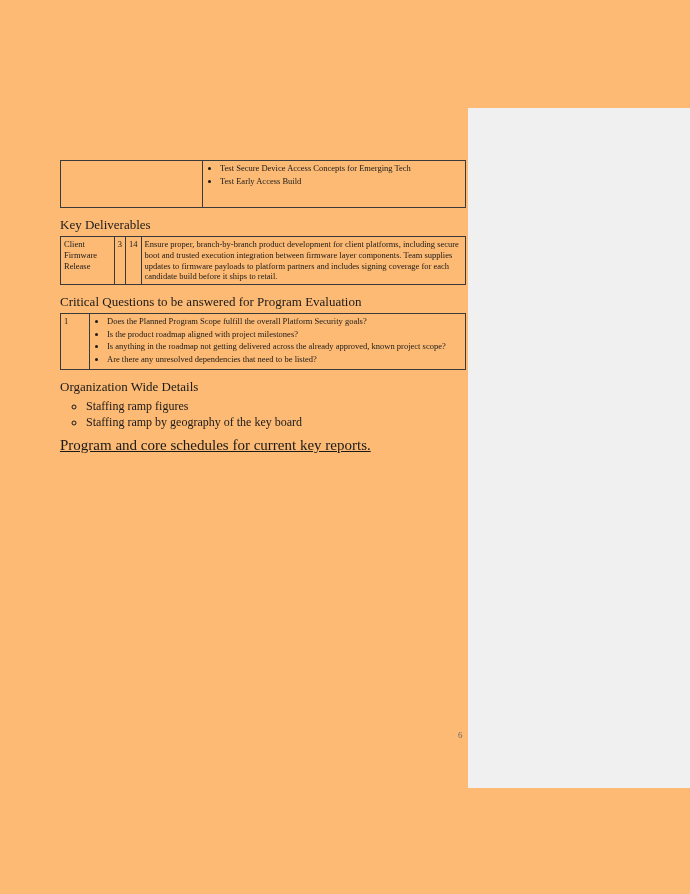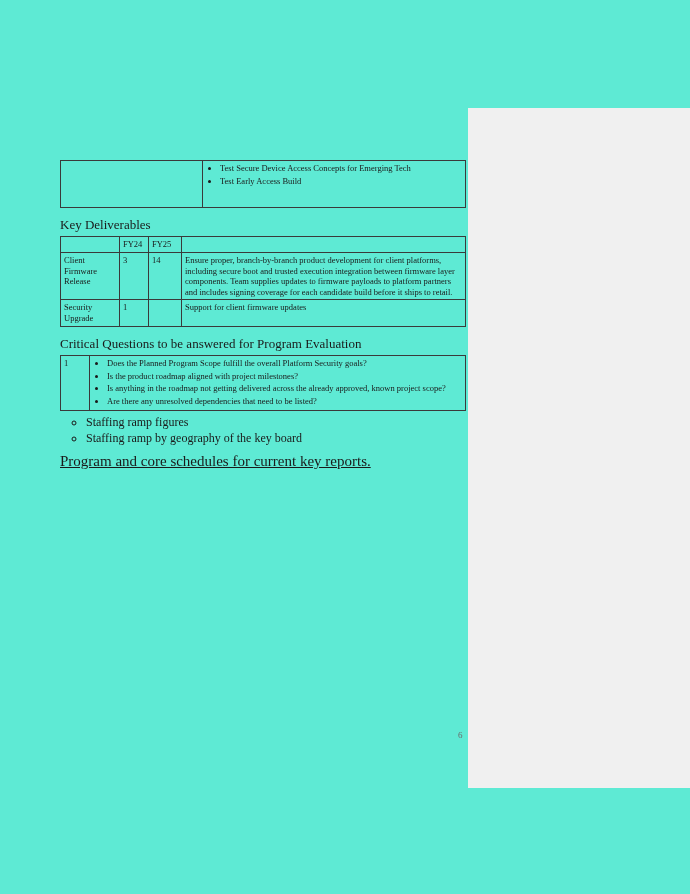--- a/index.html
+++ b/index.html
@@ -13,21 +13,21 @@
     font-family: "Liberation Serif", serif;
     overflow: hidden;
     position: relative;
   }
   .page-canvas {
     position: absolute;
     left: 0;
     top: 0;
     width: 690px;
     height: 894px;
-    background: #5eead4;
+    background: #fdba74;
   }
   
   .right-panel {
     position: absolute;
     left: 468px;
     top: 108px;
     width: 222px;
     height: 680px;
     background: #f0f0f0;
   }
@@ -128,37 +128,25 @@
         </tr>
       </tbody>
         </table>
 
       <div class="section-heading">
         <span>Key Deliverables</span>
       </div>
 
       <table class="doc-table">
         <tbody>
-            <tr>
-          <th class="first-col"></th>
-          <th class="narrow-col">FY24</th>
-          <th class="mid-col">FY25</th>
-          <th></th>
-        </tr>
         <tr>
           <td>Client Firmware Release</td>
           <td>3</td>
           <td>14</td>
           <td>Ensure proper, branch-by-branch product development for client platforms, including secure boot and trusted execution integration between firmware layer components. Team supplies updates to firmware payloads to platform partners and includes signing coverage for each candidate build before it ships to retail.</td>
-        </tr>
-        <tr>
-          <td>Security Upgrade</td>
-          <td>1</td>
-          <td></td>
-          <td>Support for client firmware updates</td>
         </tr>
       </tbody>
         </table>
 
       <div class="section-heading">
         <span>Critical Questions to be answered for Program Evaluation</span>
       </div>
 
       <table class="doc-table">
         <tbody>
@@ -169,20 +157,23 @@
               <li>Does the Planned Program Scope fulfill the overall Platform Security goals?</li>
               <li>Is the product roadmap aligned with project milestones?</li>
               <li>Is anything in the roadmap not getting delivered across the already approved, known project scope?</li>
               <li>Are there any unresolved dependencies that need to be listed?</li>
             </ul>
           </td>
         </tr>
       </tbody>
         </table>
 
+      <div class="section-heading">
+        <span>Organization Wide Details</span>
+      </div>
 
 
       <ul class="circle-bullets">
         <li>Staffing ramp figures</li>
         <li>Staffing ramp by geography of the key board</li>
       </ul>
 
       <p class="underline-note">Program and core schedules for current key reports.</p>
     </div>
 

